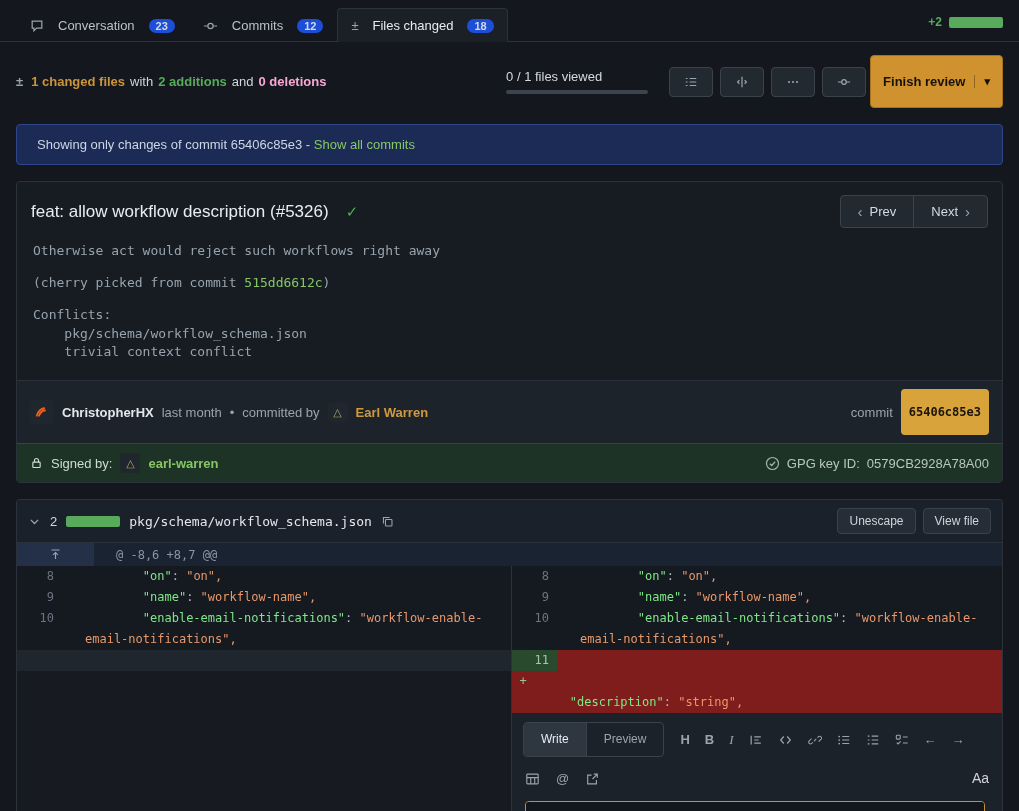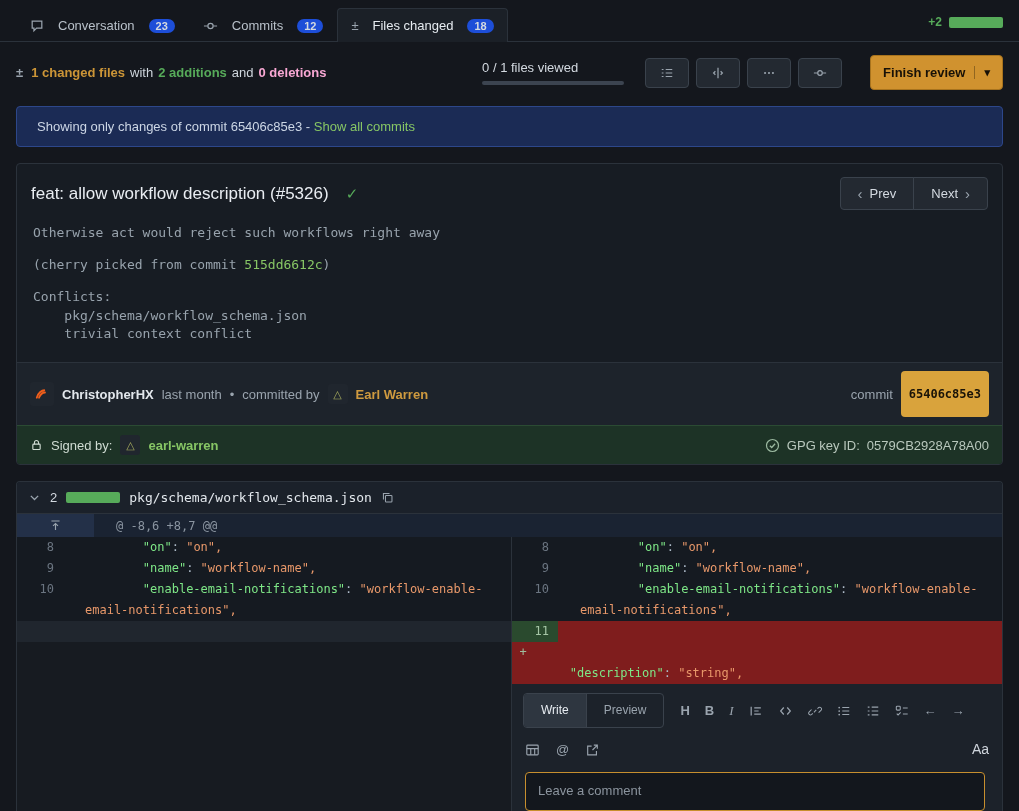--- a/index.html
+++ b/index.html
@@ -29,22 +29,22 @@
   .sum-ico { color:#9aa4ae; font-weight:700; margin-right:3px; }
   .c-orange { color:#cc9537; font-weight:600; }
   .c-green  { color:#57ab5a; font-weight:600; }
   .c-red    { color:#f9a8d4; font-weight:600; }
   .spacer { flex:1; }
   .viewed { display:flex; flex-direction:column; gap:6px; margin-right:14px; align-items:flex-start; }
   .viewed-label { color:#d4dae1; font-size:13px; }
   .progress { width:142px; height:4px; background:#3c4450; border-radius:2px; }
   .iconbtn { width:44px; height:30px; margin-left:7px; background:#232931; border:1px solid #3a424c;
              border-radius:4px; display:flex; align-items:center; justify-content:center; color:#9aa4ae; cursor:pointer; }
-  .finish { margin-left:28px; background:#d0922f; border:1px solid #a8731d; color:#181107; font-weight:700;
-            padding:9px 12px; border-radius:4px; display:flex; align-items:center; gap:9px; cursor:pointer; }
+  .finish { margin-left:4px; background:#d0922f; border:1px solid #a8731d; color:#181107; font-weight:700;
+            padding:18px 12px; border-radius:4px; display:flex; align-items:center; gap:9px; cursor:pointer; }
   .finish .caret { padding-left:9px; border-left:1px solid rgba(0,0,0,.30); font-size:11px; }
 
   
   .banner { margin:5px 16px 16px; background:#1b2b55; border:1px solid #2d478a; border-radius:4px;
             padding:12px 20px; color:#ccd6e5; }
   .banner a { color:#87c665; text-decoration:none; cursor:pointer; }
 
   
   .commit-box { margin:0 16px 16px; border:1px solid #2b323b; border-radius:4px; background:#171c23; overflow:hidden; }
   .commit-head { display:flex; align-items:center; padding:13px 14px 8px;gap:8px; }
@@ -287,20 +287,24 @@
       </span>
       <span class="fstat">2</span>
       <span class="fbar"></span>
       <span class="fname">pkg/schema/workflow_schema.json</span>
       <span class="copy">
         <svg width="13" height="13" viewBox="0 0 16 16">
             <rect x="5.5" y="5.5" width="8" height="8" rx="1" fill="none" stroke="currentColor" stroke-width="1.3"></rect>
             <path d="M10.5 3H3v7.5" fill="none" stroke="currentColor" stroke-width="1.3"></path>
           </svg>
       </span>
+      <div class="fbtns">
+        <span class="fbtn">Unescape</span>
+        <span class="fbtn">View file</span>
+      </div>
     </div>
 
     <div class="hunk">
       <div class="hunk-gutter">
         <svg width="13" height="13" viewBox="0 0 16 16">
             <path d="M3 2.5h10M8 13.5V6M5 8.5L8 5.5l3 3" fill="none" stroke="currentColor" stroke-width="1.4"></path>
           </svg>
       </div>
       <div class="hunk-text">@ -8,6 +8,7 @@</div>
     </div>

